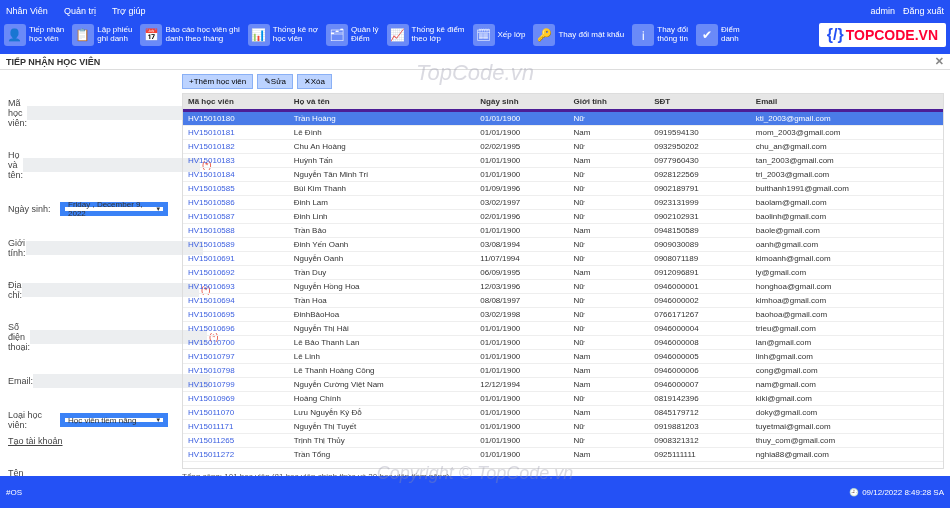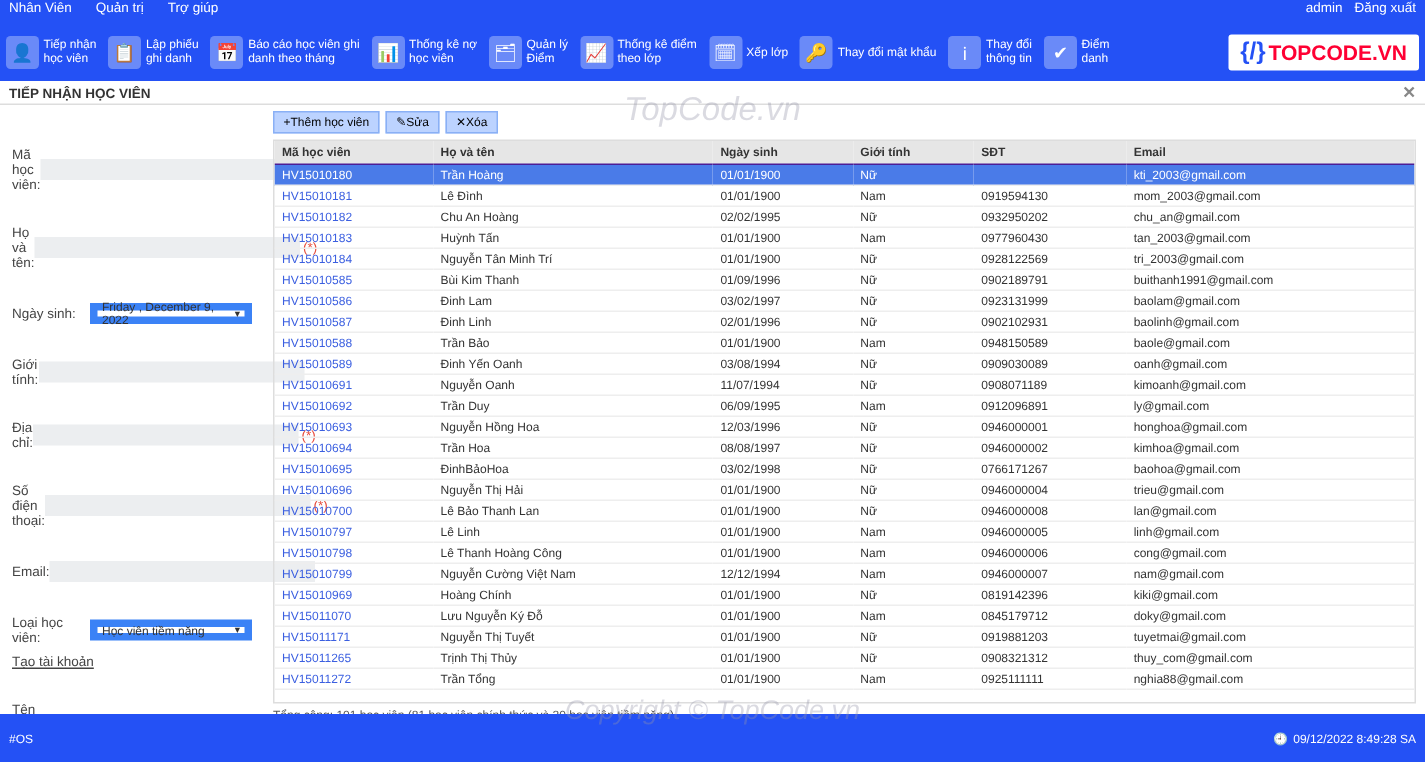--- a/index.html
+++ b/index.html
@@ -1,17 +1,17 @@
 <!DOCTYPE html>
 <html><head>
 <meta charset="utf-8">
 <style>
 * { box-sizing: border-box; margin: 0; padding: 0; }
 body { font-family: Arial, sans-serif; font-size: 9px; background: #f5f5f5; width: 950px; height: 508px; overflow: hidden; position: relative; }
-.menubar { background: #2451f5; color: #fff; height: 16px; display: flex; align-items: flex-start; padding: 0 6px; font-size: 9px; }
+.menubar { background: #2451f5; color: #fff; height: 16px; display: flex; align-items: flex-end; padding: 0 6px; font-size: 9px; }
 .menubar span { margin-right: 16px; cursor: pointer; }
 .menubar .right { margin-left: auto; margin-right: 0; }
 .menubar .logout { margin-left: 8px; margin-right: 0; }
 .toolbar { background: #2451f5; height: 38px; display: flex; align-items: center; padding: 0 4px; }
 .tbitem { display: flex; align-items: center; color: #fff; font-size: 8px; margin-right: 8px; cursor: pointer; }
 .tbitem .tbicon { width: 22px; height: 22px; background: #6a8af8; border-radius: 3px; margin-right: 3px; display: flex; align-items: center; justify-content: center; font-size: 12px; }
 .tbitem .tblabel { white-space: pre; line-height: 1.1; }
 .logo { margin-left: auto; background: #fff; color: #f03; font-weight: bold; font-size: 14px; padding: 3px 8px; border-radius: 2px; display: flex; align-items: center; }
 .logo .lbracket { color: #2451f5; font-size: 16px; margin-right: 2px; }
 .panel-header { background: #fff; border-bottom: 1px solid #ddd; height: 16px; display: flex; align-items: center; padding: 0 6px; font-size: 9px; font-weight: bold; color: #333; }
@@ -27,21 +27,21 @@
 .fsection { margin-top: 6px; }
 .fsection .stitle { margin-bottom: 4px; text-decoration: underline; }
 .fbtns { display: flex; justify-content: center; margin-top: 8px; gap: 6px; }
 .fbtns button { font-size: 9px; padding: 3px 6px; background: #bcd3ff; border: 1px solid #8ab0f5; cursor: pointer; display: flex; align-items: center; gap: 3px; }
 .fbtns button.cancel { background: #eee; border-color: #ccc; }
 .table-wrap { flex: 1; padding: 4px 6px; display: flex; flex-direction: column; }
 .tactions { display: flex; gap: 4px; margin-bottom: 4px; }
 .tactions button { font-size: 8px; padding: 2px 6px; background: #bcd3ff; border: 1px solid #8ab0f5; cursor: pointer; display: flex; align-items: center; gap: 2px; }
 .grid { flex: 1; overflow: auto; border: 1px solid #ddd; }
 table { width: 100%; border-collapse: collapse; font-size: 8px; }
-th { background: #e6e6e6; color: #333; text-align: left; padding: 3px 5px; border-bottom: 1px solid #4c1d95; font-weight: bold; }
+th { background: #e6e6e6; color: #333; text-align: left; padding: 3px 5px; border-bottom: 3px solid #4c1d95; font-weight: bold; }
 td { padding: 2px 5px; border-bottom: 1px solid #eee; color: #333; }
 td.link { color: #3b5fe0; cursor: pointer; }
 tr.sel td { background: #4a7be8; color: #fff; }
 tr.sel td.link { color: #fff; }
 .summary { font-size: 8px; color: #555; padding: 3px 0; }
 .status { position: absolute; bottom: 0; left: 0; right: 0; height: 32px; background: #2451f5; color: #fff; font-size: 8px; display: flex; align-items: center; padding: 0 6px; }
 .status .right { margin-left: auto; display: flex; align-items: center; gap: 3px; }
 .watermark { position: absolute; top: 60px; left: 50%; transform: translateX(-50%); font-size: 22px; color: rgba(150,150,170,0.35); font-style: italic; pointer-events: none; z-index: 50; }
 .watermark2 { position: absolute; bottom: 24px; left: 50%; transform: translateX(-50%); font-size: 18px; color: rgba(150,150,170,0.35); font-style: italic; pointer-events: none; z-index: 50; }
 </style>

